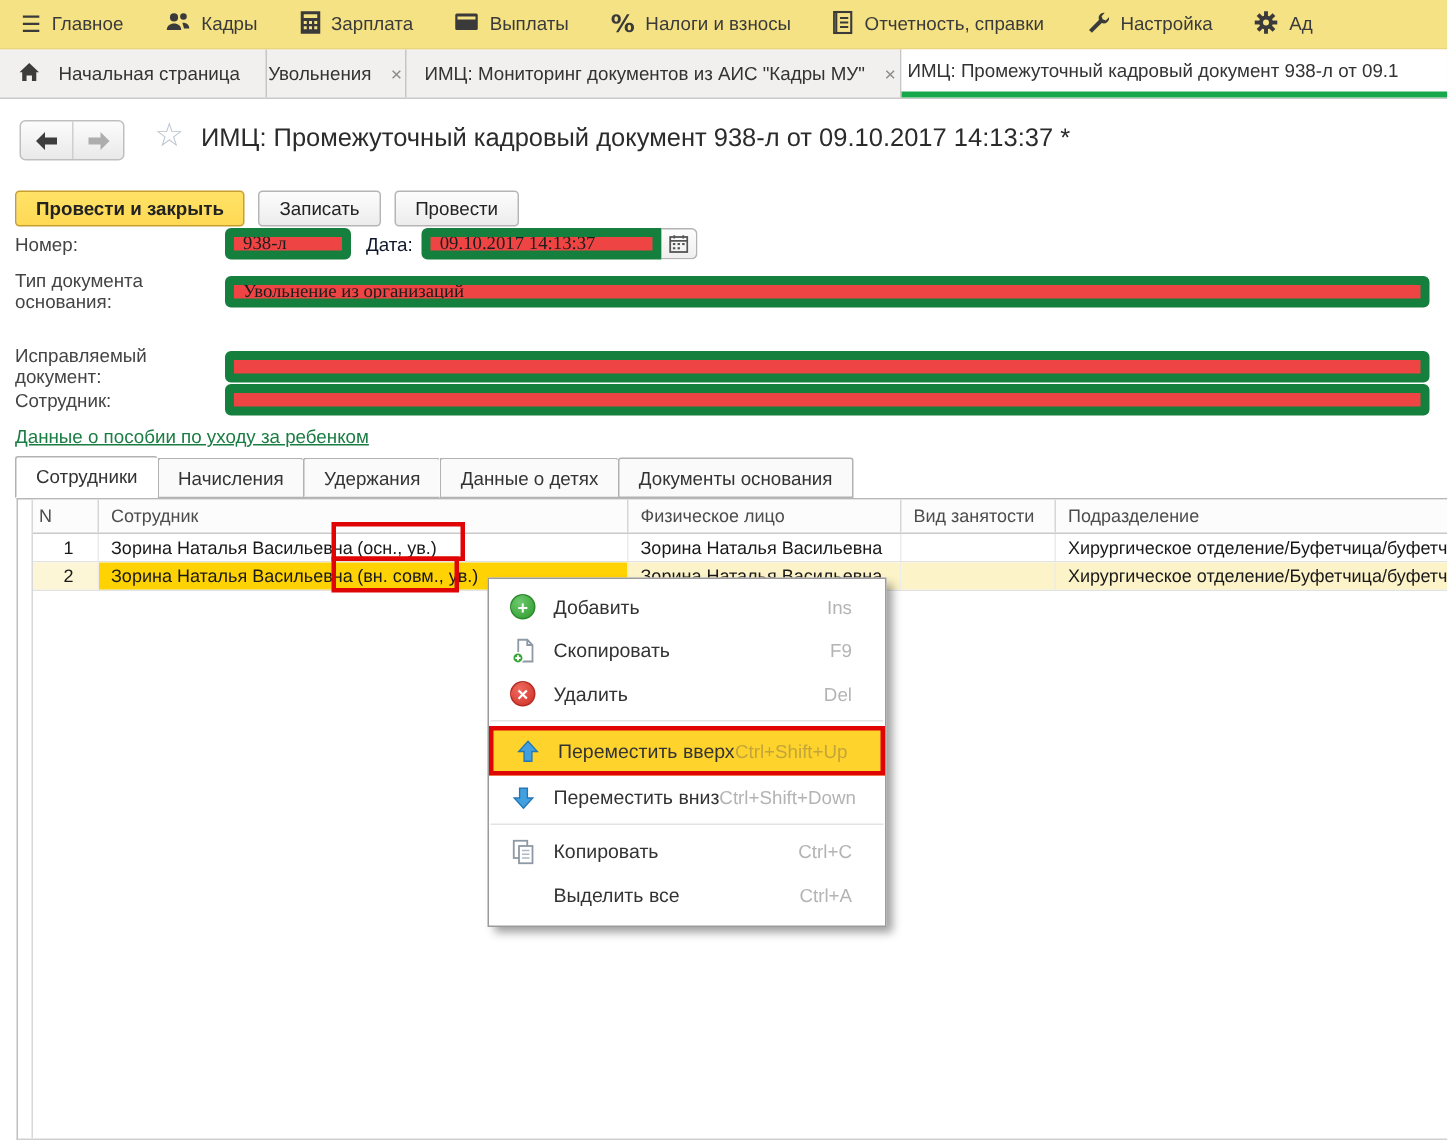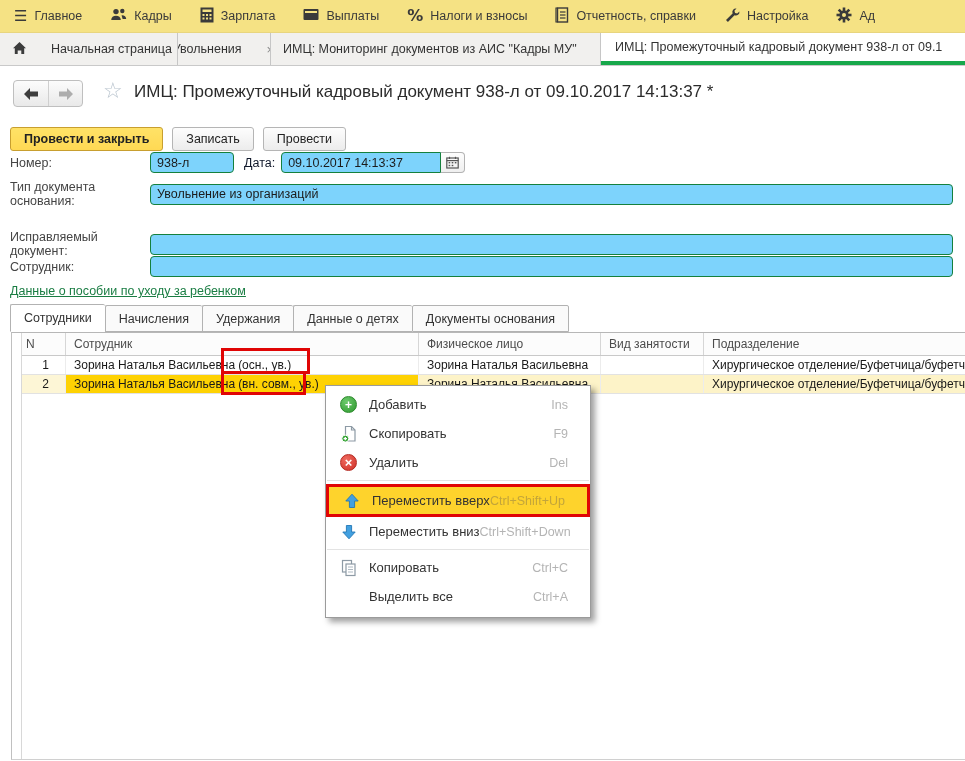--- a/index.html
+++ b/index.html
@@ -21,50 +21,50 @@
   .topbar{position:absolute;left:0;top:0;width:965px;height:33px;background:var(--topbar-bg);
     display:flex;align-items:center;gap:12px;padding:0 6px;border-bottom:1px solid #e8d57e;overflow:hidden}
   .tm-item{display:flex;align-items:center;gap:7px;padding:0 8px;height:33px;color:#3a3a3a;
     font-size:12.5px;white-space:nowrap;cursor:default}
   .tm-glyph{font-family:"DejaVu Sans",sans-serif;font-size:15px;line-height:1;color:#3a3a3a}
   .tm-item svg{flex:none}
 
   
   .tabbar{position:absolute;left:0;top:33px;width:965px;height:33px;background:#f1f0ee;
     border-bottom:1px solid #c9c9c9;display:flex;align-items:stretch}
-  .wtab{display:flex;align-items:center;gap:24px;padding:0 12px;border-right:1px solid #c6c6c6;
+  .wtab{display:flex;align-items:center;gap:12px;padding:0 12px;border-right:1px solid #c6c6c6;
     color:#333;font-size:12.5px;white-space:nowrap;overflow:hidden;cursor:default}
   .wtab .close{color:#8a8a8a;font-size:13px;line-height:1;padding:0 1px;cursor:pointer}
   .wtab.active{background:#fff;border-bottom:4px solid var(--active-tab-underline);border-right:none}
   .wtab.home{width:178px}
   .wtab.t2{width:93px;justify-content:center}
   .wtab.t3{width:330px}
-  .wtab.t4{flex:1;padding-left:14px}
+  .wtab.t4{flex:1;padding-left:4px}
 
   
   .nav-buttons{position:absolute;left:13px;top:80px;display:flex;border:1px solid #bfbfbf;border-radius:4px;
     overflow:hidden;background:linear-gradient(#fcfcfc,#e9e9e9)}
   .nav-btn{width:34px;height:25px;display:flex;align-items:center;justify-content:center;background:transparent;
     border:none;cursor:pointer}
   .nav-btn + .nav-btn{border-left:1px solid #cfcfcf}
   .star{position:absolute;left:103px;top:78px;font-family:"DejaVu Sans",sans-serif;font-size:22px;
     color:#b9c4ce;cursor:pointer;line-height:1.2}
   .doc-title{position:absolute;left:134px;top:82px;font-size:17px;font-weight:400;color:#2b2b2b;white-space:nowrap}
 
   
   .cmdrow{position:absolute;left:10px;top:127px;display:flex;gap:9px;align-items:center}
   .btn{height:24px;padding:0 13px;border-radius:3px;font-size:12.5px;cursor:pointer;
     background:linear-gradient(#fdfdfd,#ececec);border:1px solid #b5b5b5;color:#222}
   .btn.primary{background:linear-gradient(#ffe267,var(--primary-button-bg));border:1px solid #c89f2f;font-weight:bold}
 
   
   .field-row{position:absolute;left:10px;display:flex;align-items:center}
   .f-label{width:140px;color:#444;font-size:12.5px;flex:none}
-  .f-input{height:21px;border:1px solid #15803d;border-radius:4px;padding:0 6px;font-size:12.5px;
-    font-family:Liberation Sans, sans-serif;color:#1c1c1c;background:#7dd3fc}
+  .f-input{height:21px;border:6px solid #15803d;border-radius:4px;padding:0 6px;font-size:12.5px;
+    font-family:Liberation Serif, serif;color:#1c1c1c;background:#ef4444}
   .row-number{top:152px}
   .row-number .num{width:84px;margin-right:10px}
   .row-number .date-label{color:#0f172a;font-size:12.5px;margin-right:6px}
   .date-wrap{display:flex;align-items:stretch}
   .date-wrap .date{width:160px;border-radius:4px 0 0 4px}
   .cal-btn{width:24px;height:21px;border:1px solid #b3b3b3;border-left:none;border-radius:0 4px 4px 0;
     background:linear-gradient(#fdfdfd,#efefef);display:flex;align-items:center;justify-content:center;cursor:pointer}
   .row-type{top:180px}.row-base{top:205px}.row-corr{top:230px}.row-emp{top:256px}
   .wide{width:803px}
 

